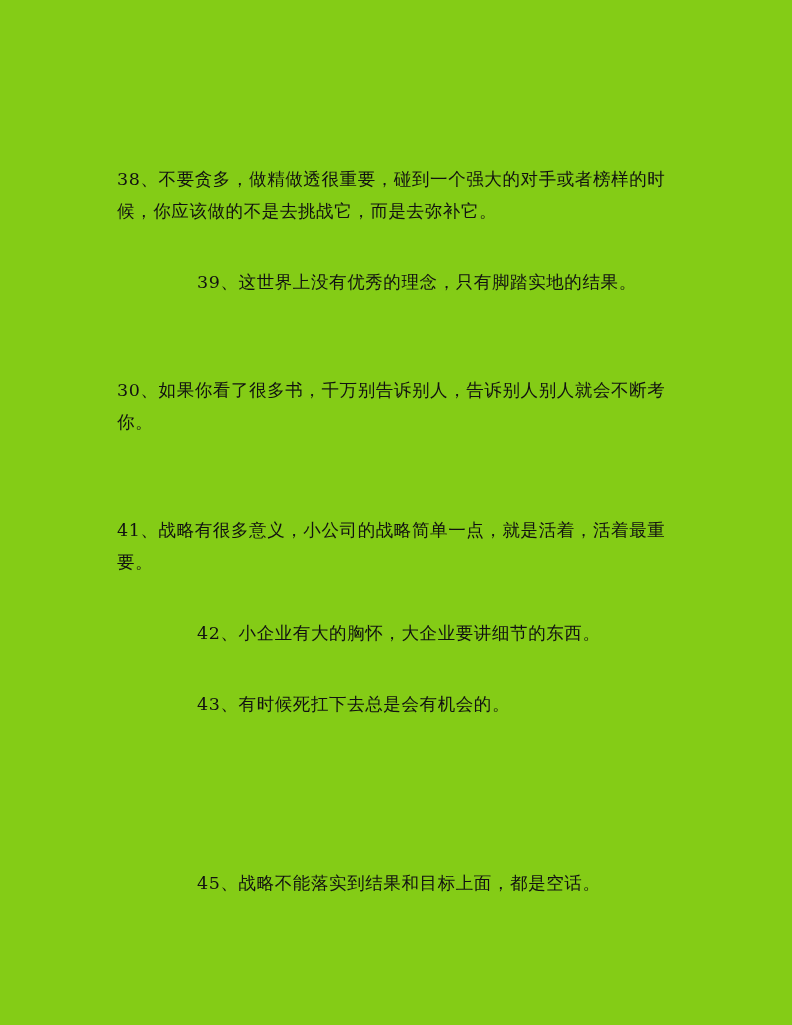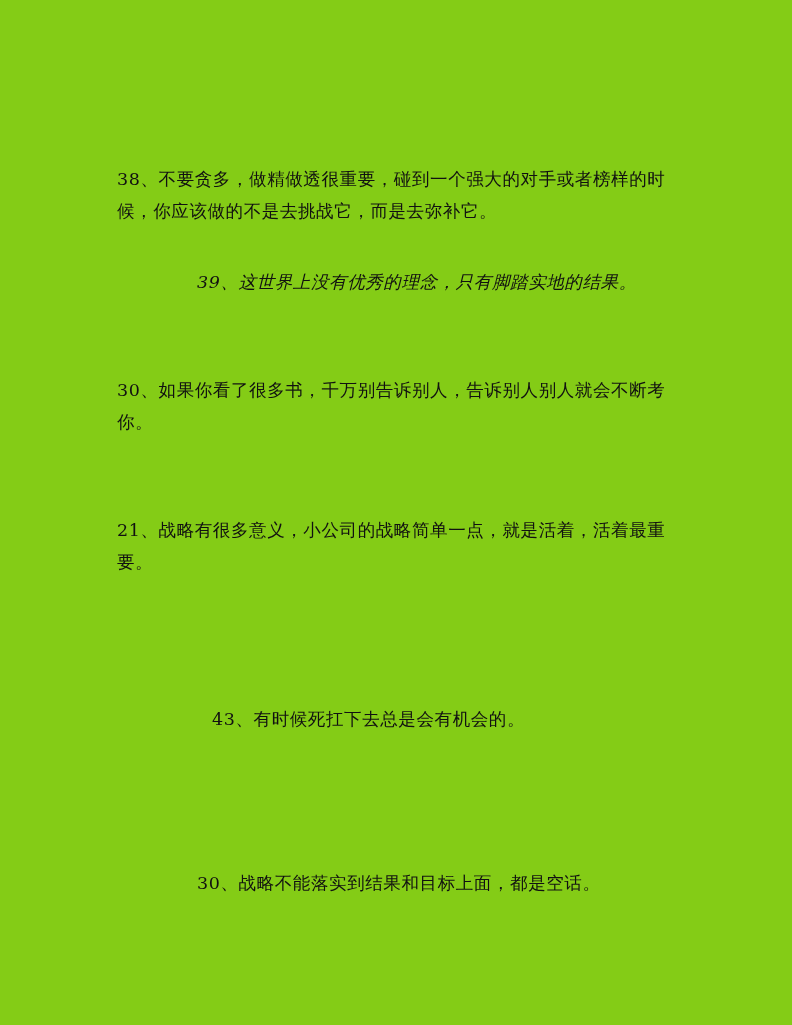--- a/index.html
+++ b/index.html
@@ -35,18 +35,19 @@
   .para.indent {
     left: 197px;
     width: 480px;
   }
 </style>
 </head>
 <body>
 
 <div class="page">
   <p class="para" style="top:163px;margin:0;">38、不要贪多，做精做透很重要，碰到一个强大的对手或者榜样的时候，你应该做的不是去挑战它，而是去弥补它。</p>
-  <p class="para indent" style="top:266px;margin:0;font-style:italic;">39、这世界上没有优秀的理念，只有脚踏实地的结果。</p>
+  <p class="para indent" style="top:266px;margin:0;">39、这世界上没有优秀的理念，只有脚踏实地的结果。</p>
   <p class="para" style="top:374px;margin:0;">30、如果你看了很多书，千万别告诉别人，告诉别人别人就会不断考你。</p>
-  <p class="para" style="top:514px;margin:0;">21、战略有很多意义，小公司的战略简单一点，就是活着，活着最重要。</p>
-  <p class="para indent" style="top:688px;margin:15px;">43、有时候死扛下去总是会有机会的。</p>
-  <p class="para indent" style="top:867px;margin:0;">30、战略不能落实到结果和目标上面，都是空话。</p>
+  <p class="para" style="top:514px;margin:0;">41、战略有很多意义，小公司的战略简单一点，就是活着，活着最重要。</p>
+  <p class="para indent" style="top:617px;margin:0;">42、小企业有大的胸怀，大企业要讲细节的东西。</p>
+  <p class="para indent" style="top:688px;margin:0;">43、有时候死扛下去总是会有机会的。</p>
+  <p class="para indent" style="top:867px;margin:0;">45、战略不能落实到结果和目标上面，都是空话。</p>
 </div>
 
 </body></html>

